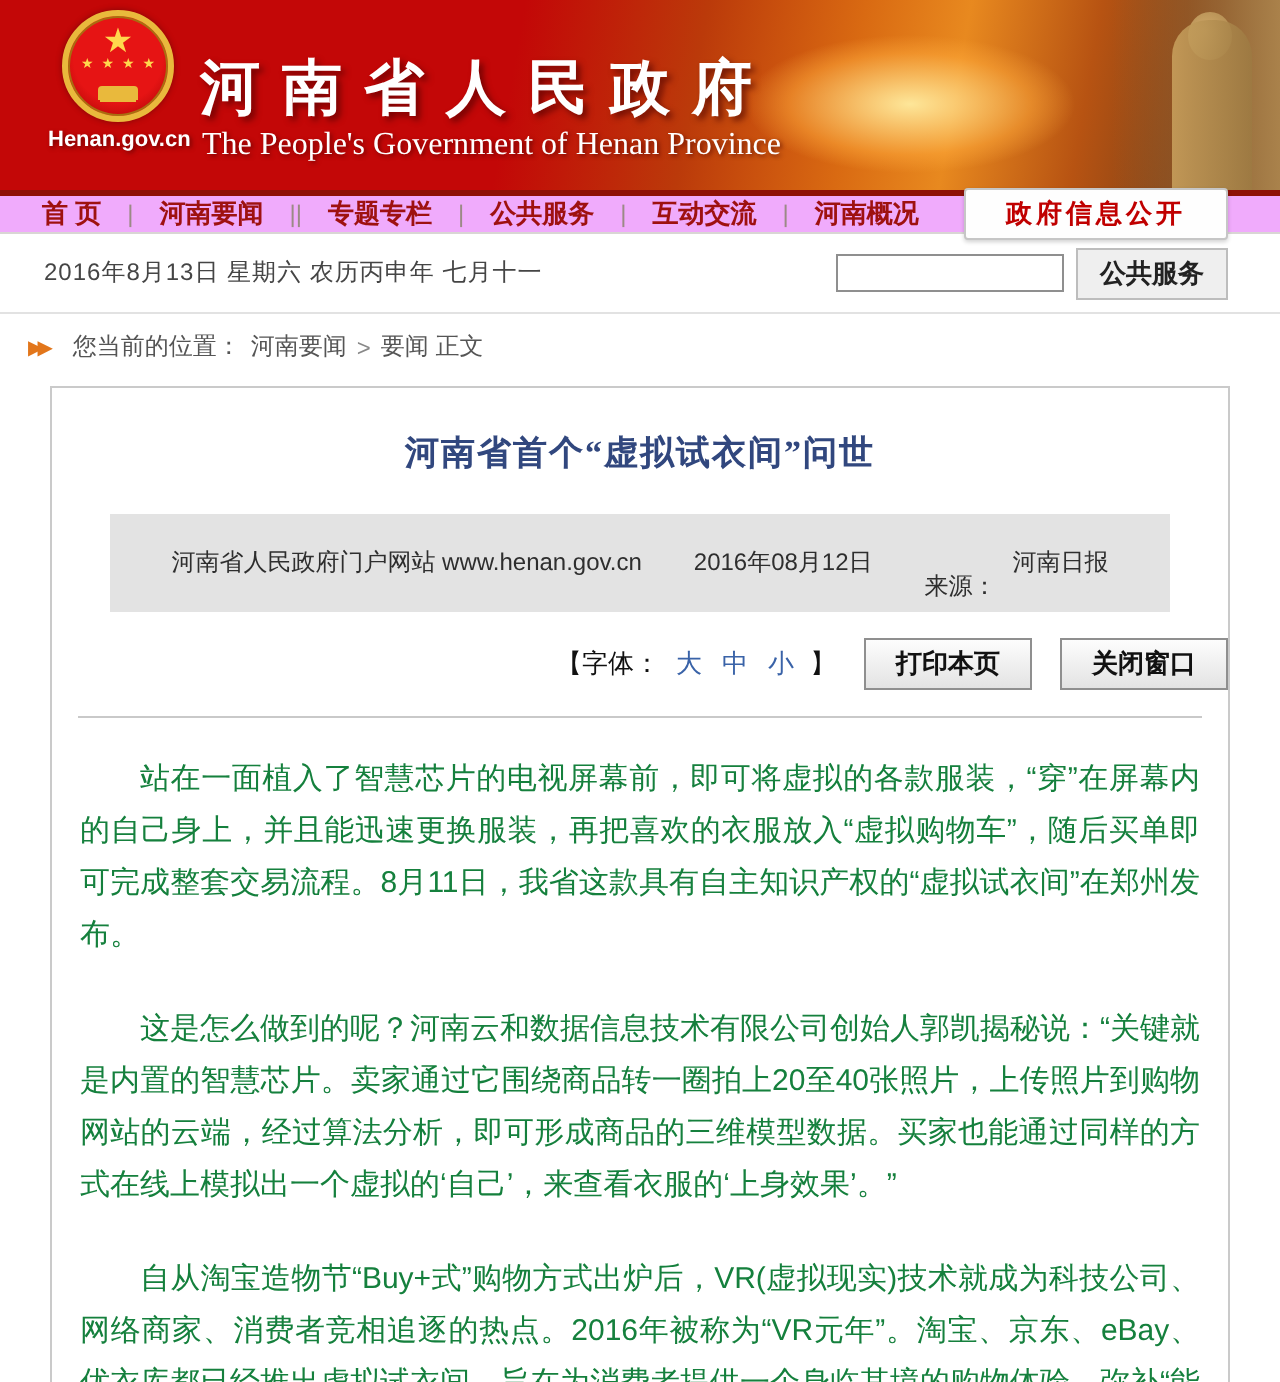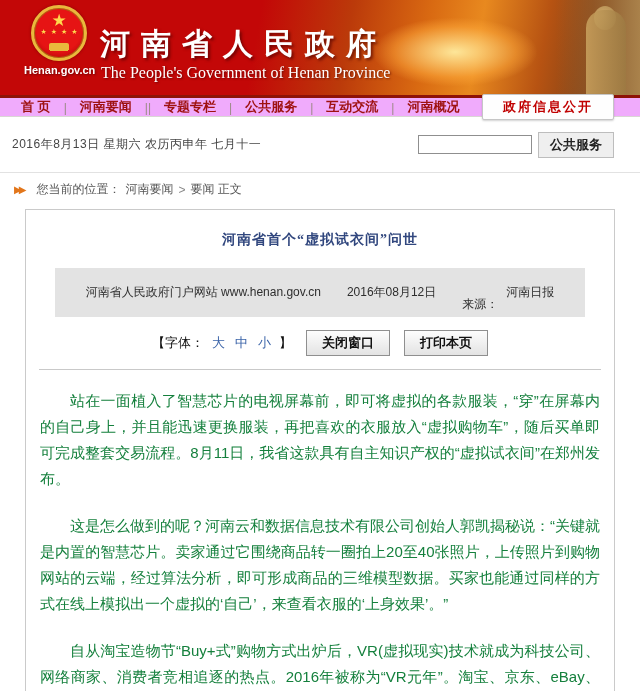--- a/index.html
+++ b/index.html
@@ -37,46 +37,46 @@
   
   .nav { position:relative; height:19px; background:#f0abfc; border-bottom:1px solid #d9d6d4;
     display:flex; align-items:center; padding:0 8px; }
   .nav-item { color:#9e1110; font-weight:bold; font-size:13px; padding:0 13px; cursor:pointer; white-space:nowrap; }
   .nav-sep::before { content:"|"; color:#9b8a86; font-size:12px; }
   .gov-btn { position:absolute; right:26px; top:50%; transform:translateY(-50%);
     background:#fefefe; border:1px solid #c6c6c6; border-radius:2px; padding:3px 20px;
     color:#c00000; font-weight:bold; font-size:13px; letter-spacing:2px; box-shadow:0 1px 2px rgba(0,0,0,.18); cursor:pointer; }
 
   
-  .infobar { height:56px; display:flex; align-items:center; justify-content:space-between;
-    padding:0 26px 0 12px; border-bottom:1px solid #e2e2e2; background:#fff; }
+  .infobar { height:40px; display:flex; align-items:center; justify-content:space-between;
+    padding:0 26px 0 22px; border-bottom:1px solid #e2e2e2; background:#fff; }
   .date-text { font-size:12px; color:#454545; letter-spacing:.5px; }
   .search-area { display:flex; align-items:center; gap:6px; }
   .search-input { width:114px; height:19px; border:1px solid #8f8f8f; background:#fff; font-size:12px; padding:0 3px; }
   .adv-btn { background:#efefef; border:1px solid #bdbdbd; padding:3px 11px; font-size:13px;
     font-weight:bold; color:#222; cursor:pointer; }
 
   
   .breadcrumb { height:33px; display:flex; align-items:center; padding:0 14px; font-size:12px; color:#555; gap:5px; }
   .crumb-icon { color:#e2761b; font-size:10px; letter-spacing:-3px; margin-right:8px; }
   .crumb-link { cursor:pointer; }
   .crumb-sep { color:#888; }
 
   
   .content-box { width:590px; margin:3px auto 0; border:1px solid #cacaca; background:#fff; padding-bottom:40px; }
-  .article-title { margin-top:21px; text-align:center; color:#31477e; font-size:14px; font-weight:bold;
+  .article-title { margin-top:21px; text-align:center; color:#31477e; font-size:17px; font-weight:bold;
     letter-spacing:1px; font-family:"Liberation Serif", serif; }
   .meta-bar { width:530px; margin:19px auto 0; background:#e3e3e3; padding:4px 0; text-align:center;
     font-size:12px; color:#2e2e2e; display:flex; justify-content:center; align-items:center; }
   .meta-site { }
   .meta-date { margin-left:26px; }
   .meta-src { margin-left:26px;margin-top:24px; }
   .meta-src-val { margin-left:8px; }
 
-  .tools-row { margin-top:13px; display:flex; justify-content:center; align-items:center; gap:6px; font-size:13px; color:#111; }
+  .tools-row { margin-top:13px; display:flex; justify-content:flex-end; align-items:center; gap:6px; font-size:13px; color:#111; }
   .font-size-link { color:#3a63a8; cursor:pointer; margin:0 2px; }
   .tool-btn { margin-left:8px; padding:3px 15px; border:1px solid #8f8f8f;
     background:linear-gradient(#fdfdfd,#e3e3e3); font-size:13px; font-weight:bold; color:#111; cursor:pointer; }
 
   .divider { margin:13px 13px 0; border-top:1px solid #c9c9c9; }
 
   .body-text { padding:0 14px; }
   .para { margin-top:21px; text-indent:2em; font-size:15px; line-height:26px; color:#15803d; text-align:justify; }
   .para:first-child { margin-top:18px; }
 </style>
@@ -141,22 +141,22 @@
     <span class="meta-src">来源：</span>
     <span class="meta-src-val">河南日报</span>
   </div>
 
   <div class="tools-row">
     <span>【字体：</span>
     <span class="font-size-link">大</span>
     <span class="font-size-link">中</span>
     <span class="font-size-link">小</span>
     <span>】</span>
+    <button class="tool-btn">打印本页</button>
     <button class="tool-btn">关闭窗口</button>
-    <button class="tool-btn">打印本页</button>
   </div>
 
   <div class="divider"></div>
 
   <div class="body-text">
     <p class="para">站在一面植入了智慧芯片的电视屏幕前，即可将虚拟的各款服装，“穿”在屏幕内的自己身上，并且能迅速更换服装，再把喜欢的衣服放入“虚拟购物车”，随后买单即可完成整套交易流程。8月11日，我省这款具有自主知识产权的“虚拟试衣间”在郑州发布。</p>
     <p class="para">这是怎么做到的呢？河南云和数据信息技术有限公司创始人郭凯揭秘说：“关键就是内置的智慧芯片。卖家通过它围绕商品转一圈拍上20至40张照片，上传照片到购物网站的云端，经过算法分析，即可形成商品的三维模型数据。买家也能通过同样的方式在线上模拟出一个虚拟的‘自己’，来查看衣服的‘上身效果’。”</p>
     <p class="para">自从淘宝造物节“Buy+式”购物方式出炉后，VR(虚拟现实)技术就成为科技公司、网络商家、消费者竞相追逐的热点。2016年被称为“VR元年”。淘宝、京东、eBay、优衣库都已经推出虚拟试衣间，旨在为消费者提供一个身临其境的购物体验，弥补“能看不能穿”的线上短板。</p>
 
   </div>

